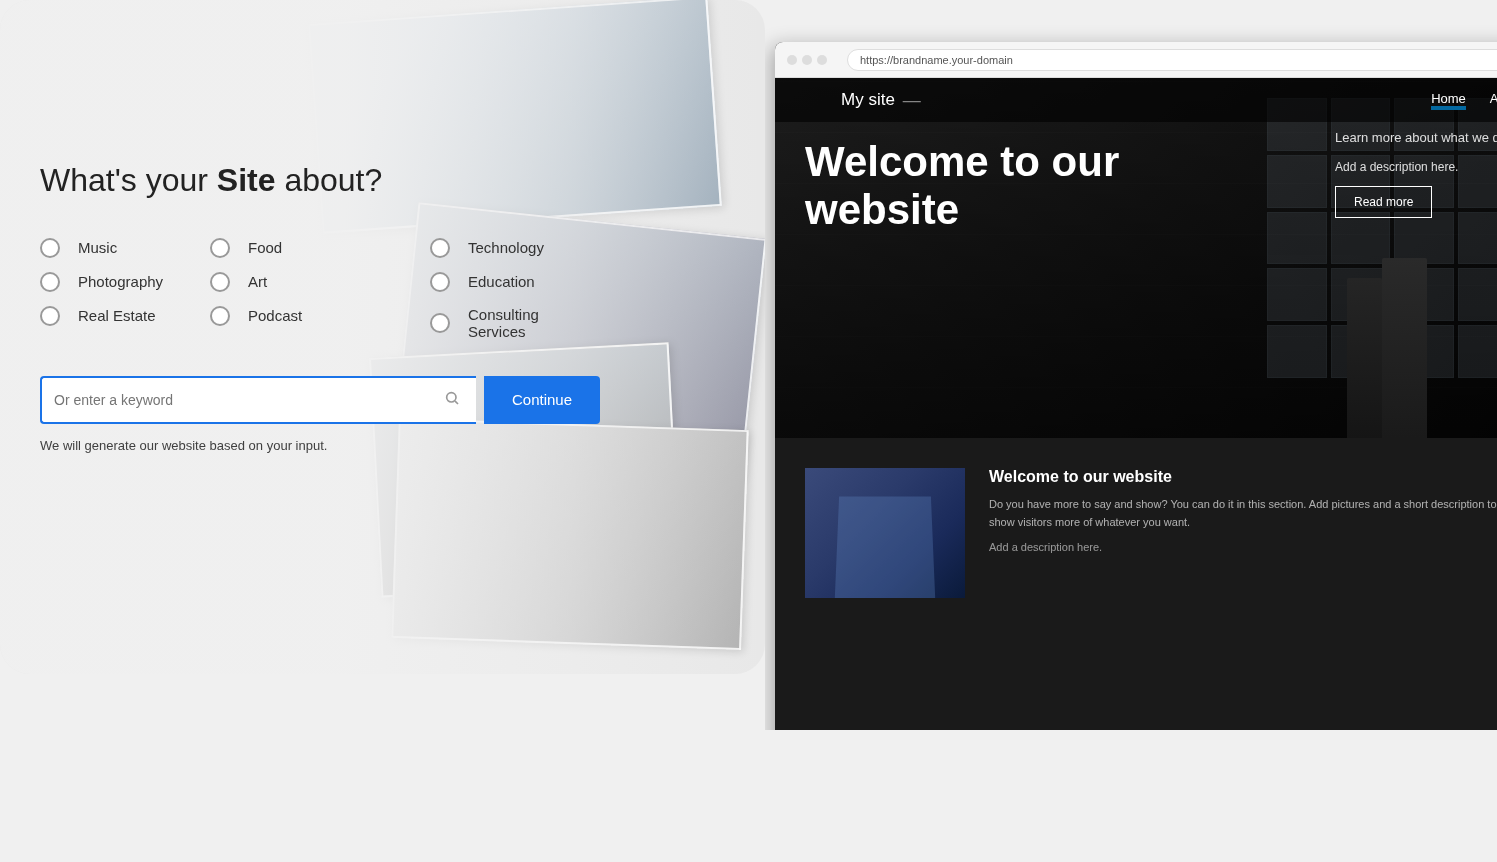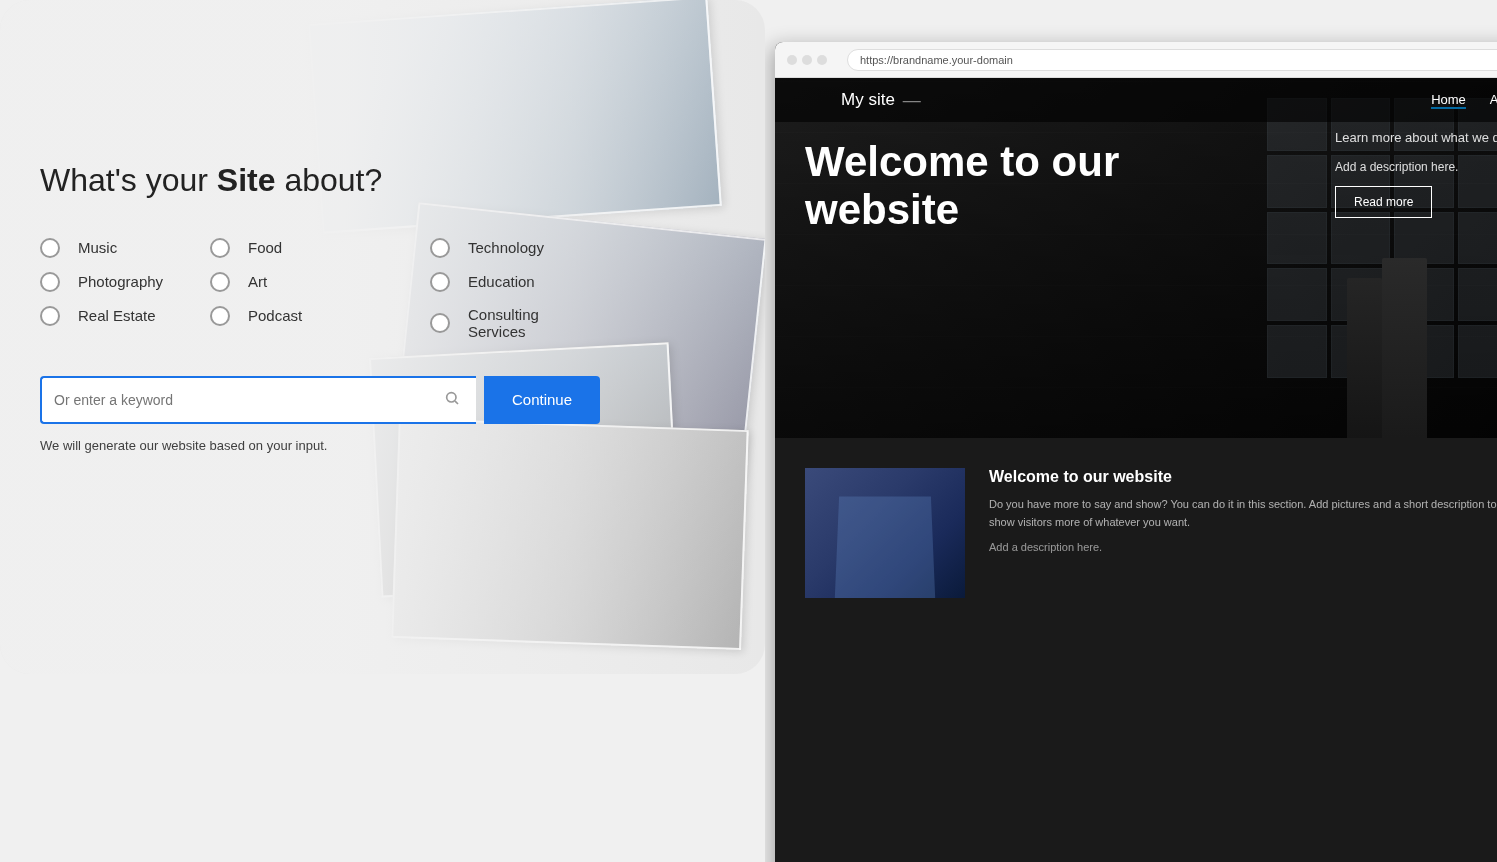--- a/index.html
+++ b/index.html
@@ -185,21 +185,21 @@
     }
 
     .helper-text {
       font-size: 13px;
       color: #404040;
     }
 
     
     .right-panel {
       width: 732px;
-      height: 862px;
+      height: 730px;
       position: relative;
       overflow: hidden;
       flex-shrink: 0;
     }
 
     .browser-window {
       position: absolute;
       top: 42px;
       left: 10px;
       right: -40px;
@@ -272,21 +272,21 @@
       margin-left: auto;
       display: flex;
       gap: 24px;
     }
     .site-nav-item {
       color: white;
       font-size: 13px;
       cursor: pointer;
     }
     .site-nav-item.active {
-      border-bottom: 2px solid #0369a1;
+      border-bottom: 4px solid #0369a1;
     }
 
     
     .hero-section {
       position: relative;
       height: 360px;
       background: linear-gradient(135deg, #2a2a2a 0%, #1a1a1a 50%, #0a0a0a 100%);
       overflow: hidden;
     }
 

